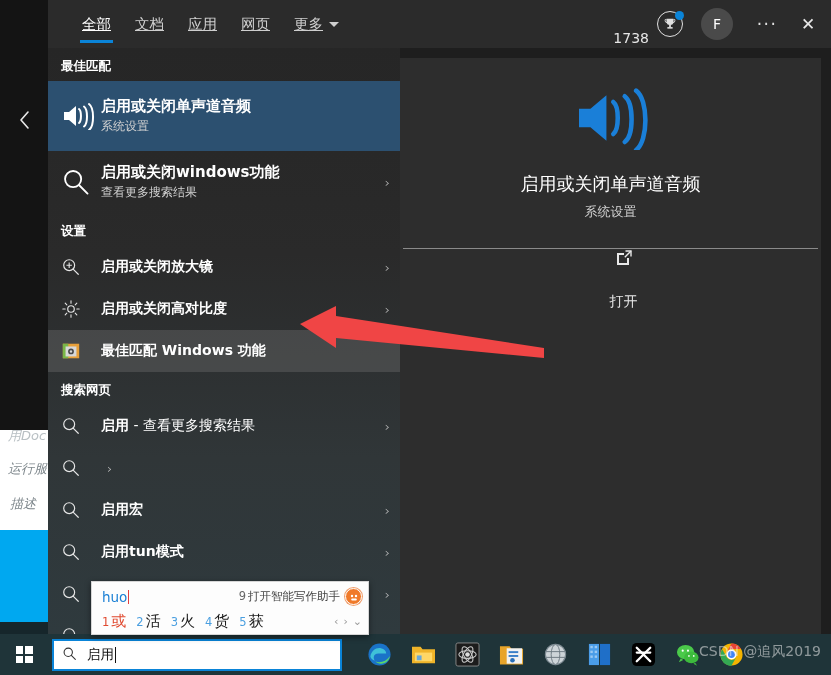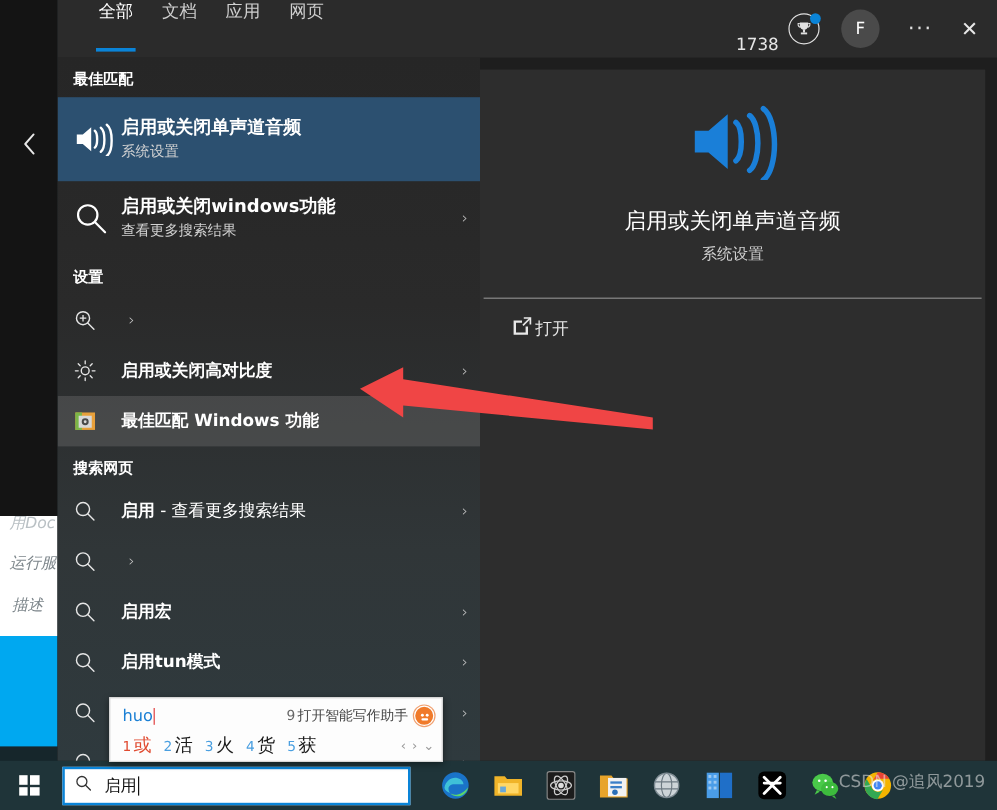--- a/index.html
+++ b/index.html
@@ -53,22 +53,22 @@
 
   
   .header {
     height: 48px; background: #2b2b2b;
     display: flex; align-items: center;
     position: relative; flex: 0 0 48px;
   }
   .tabs { display: flex; align-items: center; height: 48px; margin-left: 22px; }
   .tab {
     position: relative; height: 48px; padding: 0 12px;
-    display: flex; align-items: flex-start;
-    color: #cfcfcf; font-size: 14.5px; white-space: nowrap;
+    display: flex; align-items: center;
+    color: #cfcfcf; font-size: 14.5px; white-space: nowrap; text-decoration: underline;
   }
   .tab.active { color: #ffffff; }
   .tab.active::after {
     content: ""; position: absolute; left: 10px; right: 10px; bottom: 5px;
     height: 3px; background: #0a84d8;
   }
   .tab .caret {
     display: inline-block; margin-left: 6px;
     border-left: 5px solid transparent; border-right: 5px solid transparent;
     border-top: 5px solid #cfcfcf;
@@ -159,21 +159,21 @@
     display: flex; flex-direction: column;
     align-items: center; justify-content: center;
   }
   .preview-title {
     color: #ffffff; font-size: 18px; margin-top: 18px;
   }
   .preview-sub { color: #d0d0d0; font-size: 13px; margin-top: 7px; }
   .preview-divider { height: 1px; background: #8a8a8a; margin: 0 3px; }
   .preview-action {
     height: 50px; display: flex; align-items: center;
-    padding-left: 26px; gap: 2px;
+    padding-left: 26px; gap: 22px; flex-direction: column;
   }
   .preview-action-label { color: #e8e8e8; font-size: 14px; }
 
   
   .ime {
     position: absolute; left: 91px; top: 581px;
     width: 278px; height: 54px;
     background: #fdfdfd;
     border: 1px solid #d6d6d6;
     box-shadow: 0 2px 6px rgba(0,0,0,0.45);
@@ -289,20 +289,24 @@
           <span>全部</span>
         </div>
         <div class="tab">
           <span>文档</span>
         </div>
         <div class="tab">
           <span>应用</span>
         </div>
         <div class="tab">
           <span>网页</span>
+        </div>
+        <div class="tab">
+          <span>更多</span>
+          <span class="caret"></span>
         </div>
       </div>
 
       <div class="header-right">
         <div class="points">1738</div>
         <div class="rewards-icon">
           <svg width="14" height="14" viewBox="0 0 16 16" aria-hidden="true">
             <path d="M4 2h8v3a4 4 0 0 1-8 0V2z" fill="#e0e0e0"></path>
             <rect x="7" y="8.5" width="2" height="3" fill="#e0e0e0"></rect>
             <rect x="5" y="11.5" width="6" height="1.8" fill="#e0e0e0"></rect>
@@ -360,20 +364,23 @@
 
         <div class="section-head">设置</div>
 
         <div class="row">
           <div class="row-icon">
             <svg width="20" height="20" viewBox="0 0 22 22" aria-hidden="true">
               <circle cx="9" cy="9" r="6" stroke="#e6e6e6" stroke-width="1.3" fill="none"></circle>
               <path d="M13.3 13.3L19 19" stroke="#e6e6e6" stroke-width="1.3" stroke-linecap="round"></path>
               <path d="M9 6v6M6 9h6" stroke="#e6e6e6" stroke-width="1.2"></path>
             </svg>
+          </div>
+          <div class="row-text">
+            <div class="row-title">启用或关闭放大镜</div>
           </div>
           <div class="chev">›</div>
         </div>
 
         <div class="row">
           <div class="row-icon">
             <svg width="20" height="20" viewBox="0 0 22 22" aria-hidden="true">
               <circle cx="11" cy="11" r="3.6" stroke="#e6e6e6" stroke-width="1.3" fill="none"></circle>
               <g stroke="#e6e6e6" stroke-width="1.2" stroke-linecap="round">
                 <path d="M11 2v2.6M11 17.4V20M2 11h2.6M17.4 11H20M4.6 4.6l1.8 1.8M15.6 15.6l1.8 1.8M17.4 4.6l-1.8 1.8M6.4 15.6l-1.8 1.8"></path>

